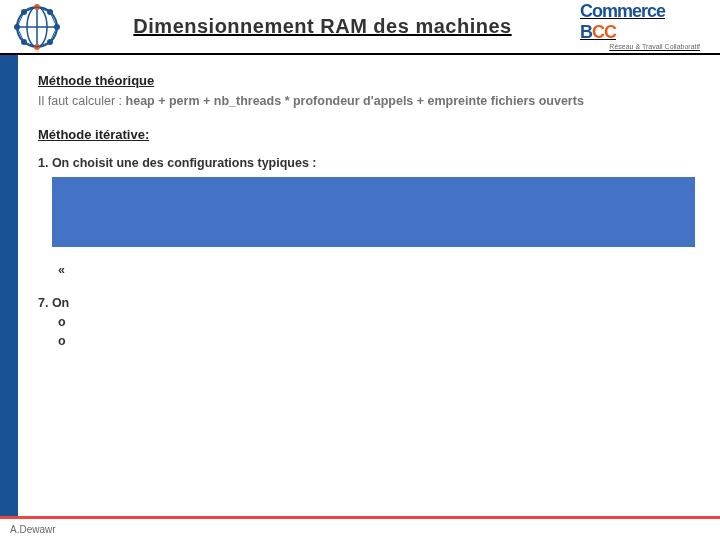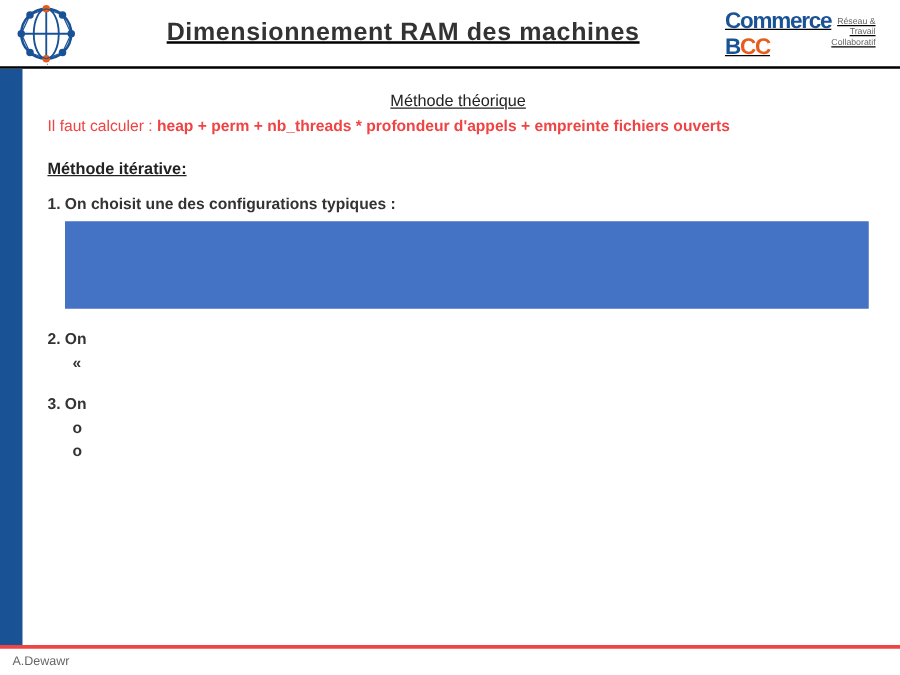--- a/index.html
+++ b/index.html
@@ -54,22 +54,22 @@
       text-align: center;
       font-size: 20px;
       font-weight: bold;
       color: #333333;
       letter-spacing: 0.5px;
     }
 
     .header-brand {
       width: 120px;
       display: flex;
-      flex-direction: row;
-      align-items: center;
+      flex-direction: column;
+      align-items: flex-end;
       font-size: 9px;
       color: #555;
     }
 
     .brand-logo-text {
       font-size: 18px;
       font-weight: bold;
       color: #1a5296;
       letter-spacing: -1px;
     }
@@ -105,30 +105,29 @@
       position: relative;
       overflow: hidden;
     }
 
     .section {
       margin-bottom: 16px;
     }
 
     .section-title {
       font-size: 13px;
-      font-weight: normal;
+      font-weight: bold;
       text-decoration: underline;
       color: #222;
       margin-bottom: 4px;
-      text-align: center;
     }
 
     .section-text {
       font-size: 12.5px;
-      color: #ef4444;
+      color: #737373;
       line-height: 1.5;
     }
 
     .section-text .bold {
       font-weight: bold;
     }
 
     .iterative-section {
       margin-top: 10px;
     }
@@ -252,29 +251,26 @@
       <div class="iterative-section">
         <div class="iterative-title">Méthode itérative:</div>
 
         <div class="step">
           <div class="step-number">1. On choisit une des configurations typiques :</div>
           <div class="highlight-box">
           </div>
         </div>
 
         <div class="step">
-          <div class="step-partial">
-            <span>2. On</span>
-          </div>
           <div class="step-indent">«</div>
         </div>
 
         <div class="step">
           <div class="step-partial">
-            <span>3. On</span>
+            <span>7. On</span>
           </div>
           <div class="step-indent">o</div>
           <div class="step-indent">o</div>
         </div>
 
       </div>
 
     </div>
   </div>
 

